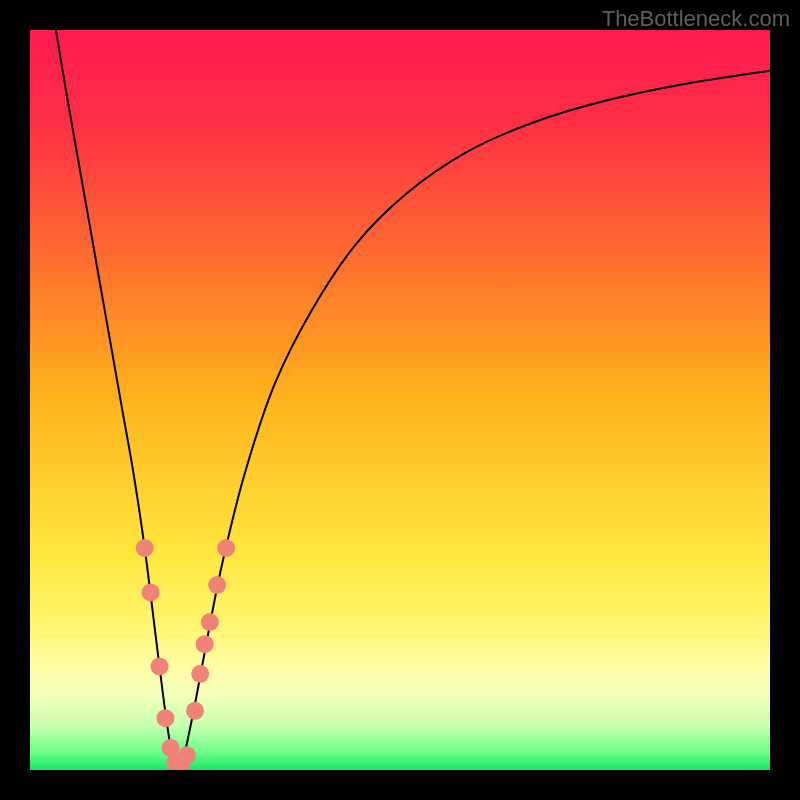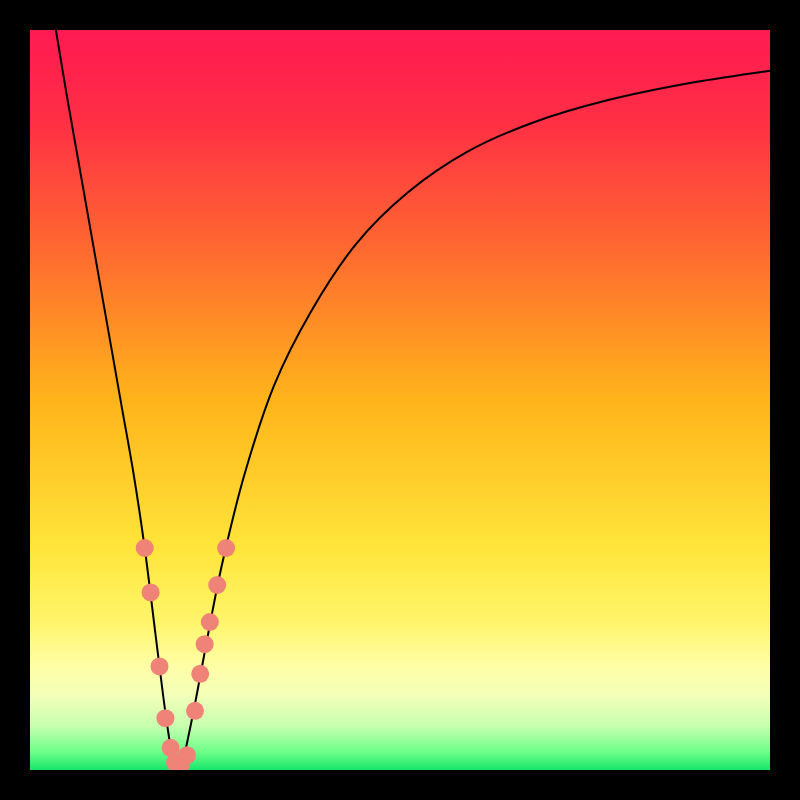--- a/index.html
+++ b/index.html
@@ -75,13 +75,14 @@
           <circle cx="156.88" cy="725.2" r="9" fill="#f08378"></circle>
           <circle cx="165.02" cy="680.8" r="9" fill="#f08378"></circle>
           <circle cx="170.20000000000002" cy="643.8" r="9" fill="#f08378"></circle>
           <circle cx="174.64000000000001" cy="614.2" r="9" fill="#f08378"></circle>
           <circle cx="179.82" cy="592" r="9" fill="#f08378"></circle>
           <circle cx="187.22" cy="555" r="9" fill="#f08378"></circle>
           <circle cx="196.10000000000002" cy="518" r="9" fill="#f08378"></circle>
         </g>
     </svg>
   </div>
+  <div class="attribution">TheBottleneck.com</div>
 </div>
 
 </body></html>

